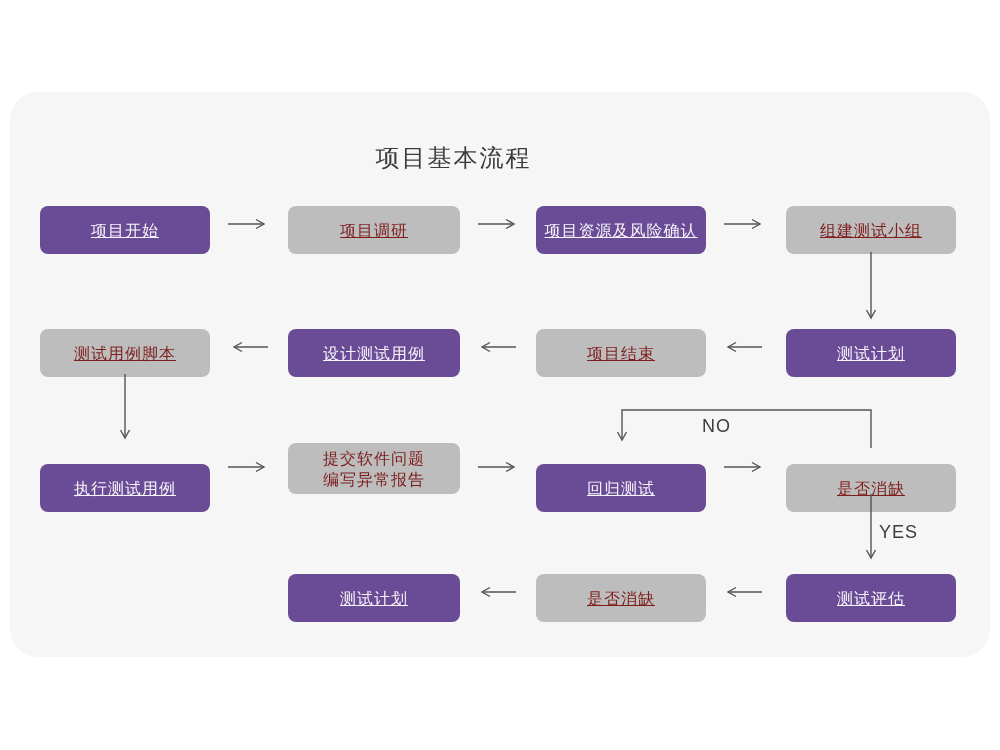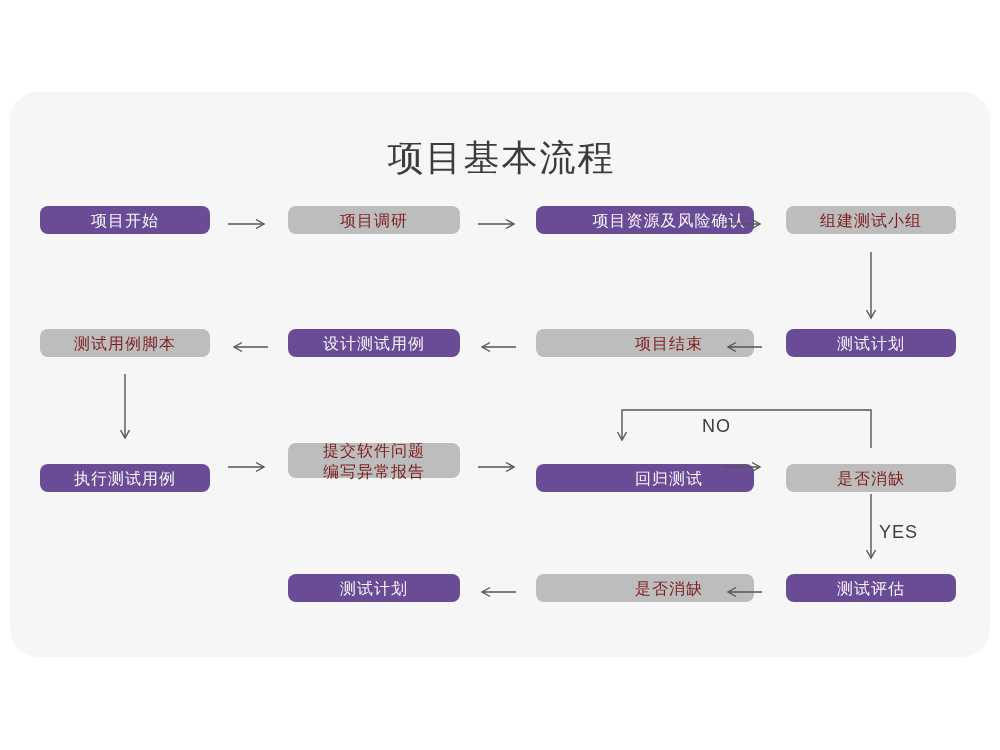--- a/index.html
+++ b/index.html
@@ -7,41 +7,41 @@
     width:1000px;height:750px;position:relative;overflow:hidden;
     background:#ffffff;
     font-family:"Liberation Sans","DejaVu Sans",sans-serif;
   }
   .card{
     position:absolute;left:10px;top:92px;width:980px;height:565px;
     background:#f6f6f6;border-radius:28px;
   }
   .title{
     position:absolute;left:0;top:142px;width:907px;
-    text-align:center;font-size:36px;line-height:32px;
-    color:#3c3c3c;letter-spacing:2px;font-weight:400;padding-left:48px;
+    text-align:center;font-size:24px;line-height:32px;
+    color:#3c3c3c;letter-spacing:2px;font-weight:400;
   }
   .node{
     position:absolute;border-radius:8px;
     display:flex;align-items:center;justify-content:center;
     font-size:16px;letter-spacing:1px;text-align:center;
     white-space:pre-line;line-height:21px;
   }
   .node.primary{background:#6a4b96;color:#f7f4fa;}
   .node.secondary{background:#bdbdbd;color:#7f1d1d;}
-  .h36{height:28px;}
+  .h36{height:48px;text-decoration:underline;}
   .c1{left:40px;width:170px;}
   .c2{left:288px;width:172px;}
-  .c3{left:536px;width:170px;padding-left:48px;}
+  .c3{left:536px;width:170px;}
   .c4{left:786px;width:170px;}
   .r1{top:206px;}
   .r2{top:329px;}
   .r3{top:464px;}
   .r4{top:574px;}
-  .r3big{top:443px;height:35px;}
+  .r3big{top:443px;height:51px;}
   .edge-label{
     position:absolute;font-size:18px;color:#3c3c3c;letter-spacing:1px;
   }
   .label-no{left:702px;top:416px;width:90px;text-align:left;}
   .label-yes{left:879px;top:522px;}
   svg.wires{position:absolute;left:0;top:0;pointer-events:none;}
 </style>
 </head>
 <body>
 

